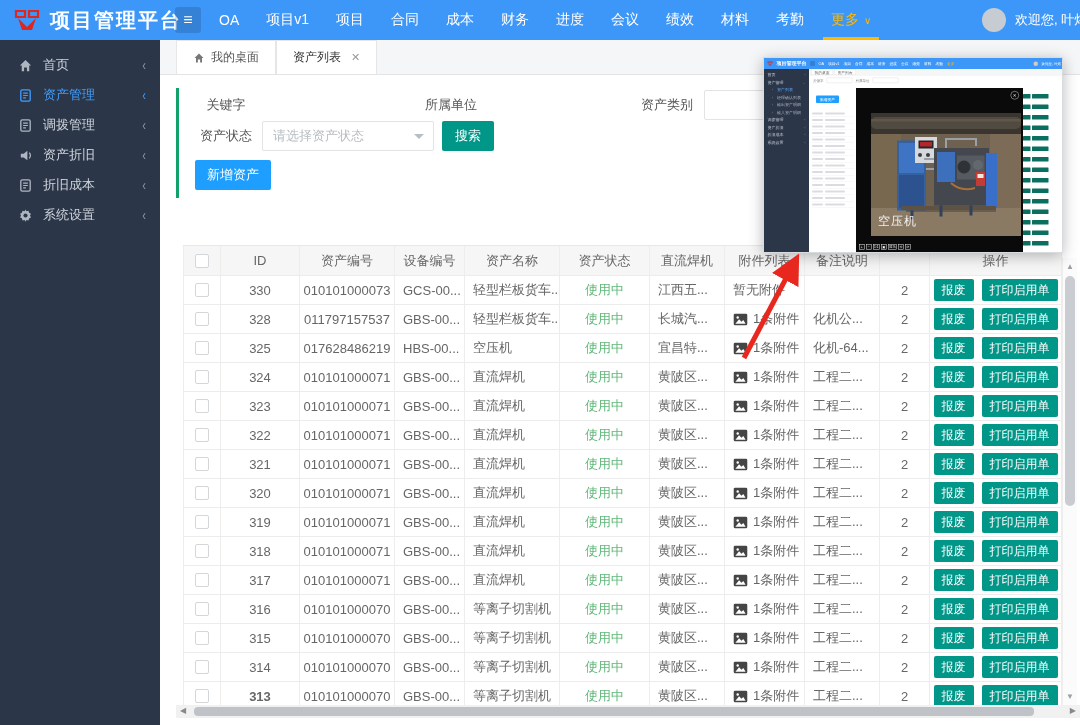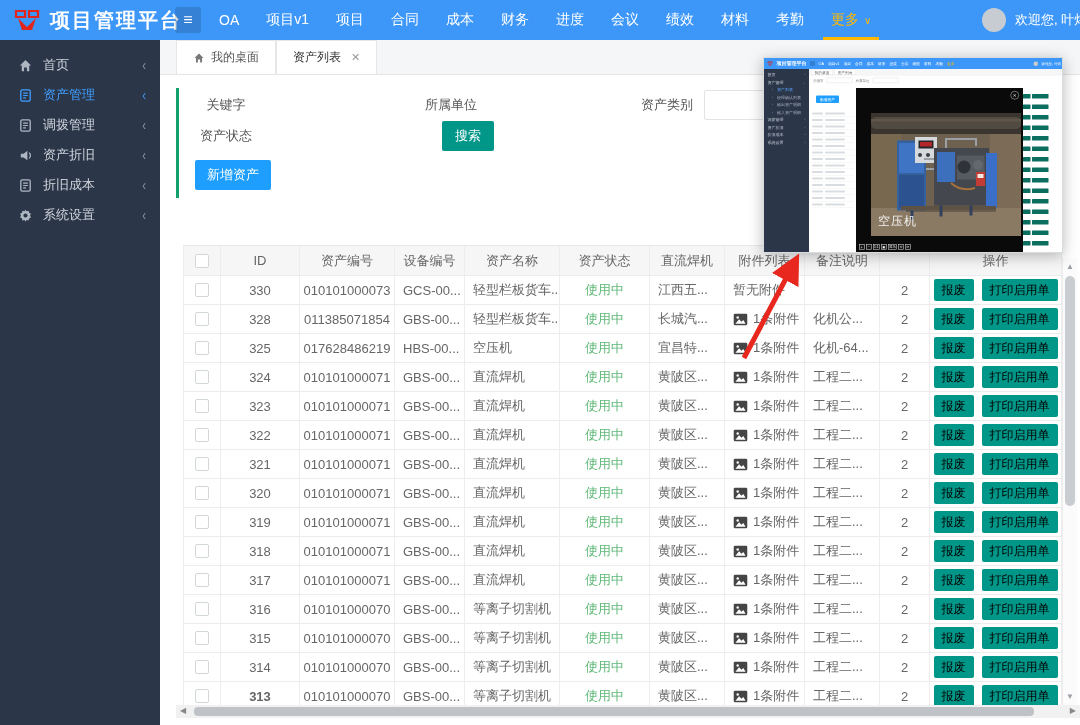--- a/index.html
+++ b/index.html
@@ -51,21 +51,21 @@
   .table{position:absolute;left:183px;top:245px;width:879px;}
   .t-row{display:flex;height:29px;border-bottom:1px solid #ececec;background:#fff;}
   .t-row.t-head{height:31px;background:#f6f6f6;border-top:1px solid #e8e8e8;}
   .t-cell{flex:0 0 auto;border-right:1px solid #ededed;font-size:13px;color:#666;display:flex;align-items:center;padding:0 8px;overflow:hidden;white-space:nowrap;}
   .t-cell:first-child{border-left:1px solid #ededed;}
   .t-cell.ta-c{justify-content:center;padding:0 2px;}
   .t-head .t-cell{color:#666;}
   .checkbox{width:14px;height:14px;border:1px solid #d4d7da;border-radius:2px;background:#fff;}
   .status-green{color:var(--c-green,#5fb878);}
   .att{display:flex;align-items:center;gap:5px;}
-  .mini-btn{border:none;border-radius:2px;background:var(--c-teal,#009688);color:#000000;font-size:12px;height:22px;padding:0 8px;cursor:pointer;white-space:nowrap;}
+  .mini-btn{border:none;border-radius:2px;background:var(--c-teal,#009688);color:#ffffff;font-size:12px;height:22px;padding:0 8px;cursor:pointer;white-space:nowrap;}
   .t-body{position:absolute;left:0;top:31px;width:879px;height:429px;overflow:hidden;}
 
   
   .v-scroll{position:absolute;left:1062px;top:258px;width:15px;height:447px;background:#fbfbfb;border-left:1px solid #eee;}
   .v-scroll .v-up{position:absolute;top:4px;left:3px;font-size:8px;color:#9aa0a6;}
   .v-scroll .v-down{position:absolute;bottom:4px;left:3px;font-size:8px;color:#9aa0a6;}
   .v-thumb{position:absolute;left:2px;top:18px;width:10px;height:230px;border-radius:5px;background:#c9cdd1;}
   .h-scroll{position:absolute;left:176px;top:705px;width:904px;height:13px;background:#f1f1f1;}
   .h-arrow{position:absolute;top:1px;font-size:8px;color:#888;}
   .h-thumb{position:absolute;left:18px;top:2px;width:840px;height:9px;border-radius:4px;background:#bfc3c7;}
@@ -227,20 +227,24 @@
       <span class="t-close">✕</span>
     </div>
   </div>
 
   <div class="accent-bar"></div>
   <div class="f-label" style="left:195px;top:90px;width:62px;">关键字</div>
   <div class="f-label" style="left:418px;top:90px;width:66px;">所属单位</div>
   <div class="f-label" style="left:636px;top:90px;width:62px;">资产类别</div>
   <div class="f-select placeholder" style="left:704px;top:90px;width:140px;"></div>
   <div class="f-label" style="left:195px;top:121px;width:62px;">资产状态</div>
+  <div class="f-select placeholder" style="left:262px;top:121px;width:172px;">
+    <span>请选择资产状态</span>
+    <span class="sel-caret"></span>
+  </div>
   <button class="btn btn-search">搜索</button>
   <button class="btn btn-add">新增资产</button>
 
   <div class="table">
     <div class="t-row t-head" id="thead">
         <div class="t-cell ta-c" style="width: 38px;">
           <span class="checkbox"></span>
         </div>
         <div class="t-cell ta-c" style="width: 79px;">ID</div>
         <div class="t-cell ta-c" style="width: 95px;">资产编号</div>
@@ -274,21 +278,21 @@
           <div class="t-cell ta-c" style="width: 132px; gap: 8px;">
             <button class="mini-btn">报废</button>
             <button class="mini-btn">打印启用单</button>
           </div>
         </div>
         <div class="t-row">
           <div class="t-cell ta-c" style="width: 38px;">
             <span class="checkbox"></span>
           </div>
           <div class="t-cell ta-c" style="width: 79px;">328</div>
-          <div class="t-cell ta-c" style="width: 95px;">011385071854</div>
+          <div class="t-cell ta-c" style="width: 95px;">011797157537</div>
           <div class="t-cell " style="width: 70px;">GBS-00...</div>
           <div class="t-cell " style="width: 95px;">轻型栏板货车...</div>
           <div class="t-cell ta-c status-green" style="width: 90px;">使用中</div>
           <div class="t-cell " style="width: 75px;">长城汽...</div>
           <div class="t-cell" style="width: 80px;">
             <span class="att">
               <span style="display: inline-flex;">
                 <svg viewBox="0 0 16 14" width="15" height="13">
                   <rect x="0.7" y="0.7" width="14.6" height="12.6" rx="1.5" fill="#454545"></rect>
                   <circle cx="5" cy="4.8" r="1.3" fill="#fff"></circle>

